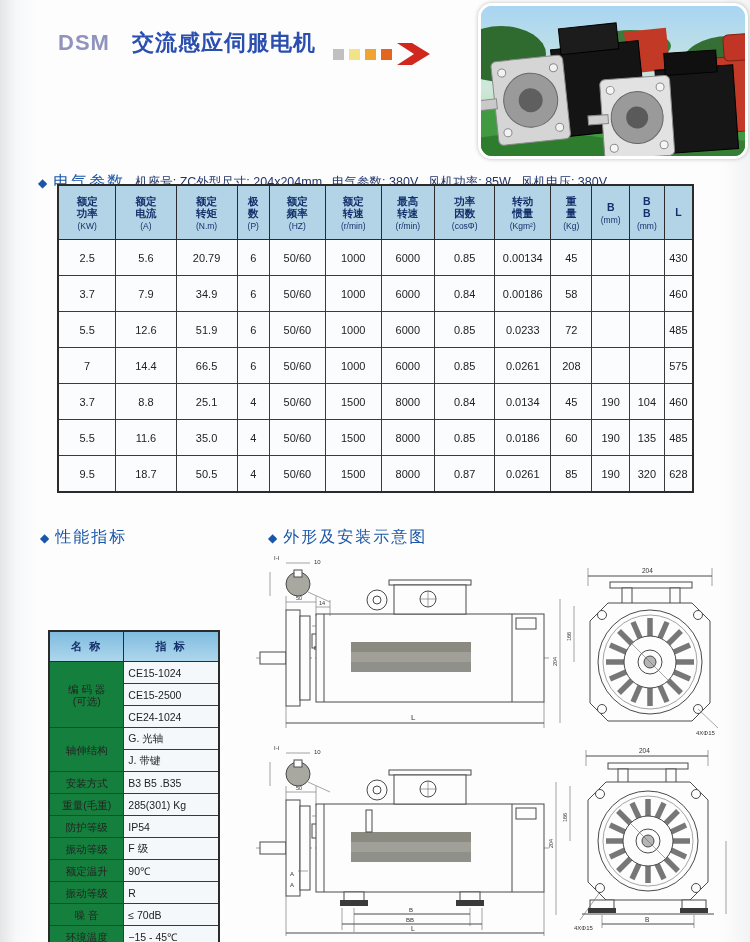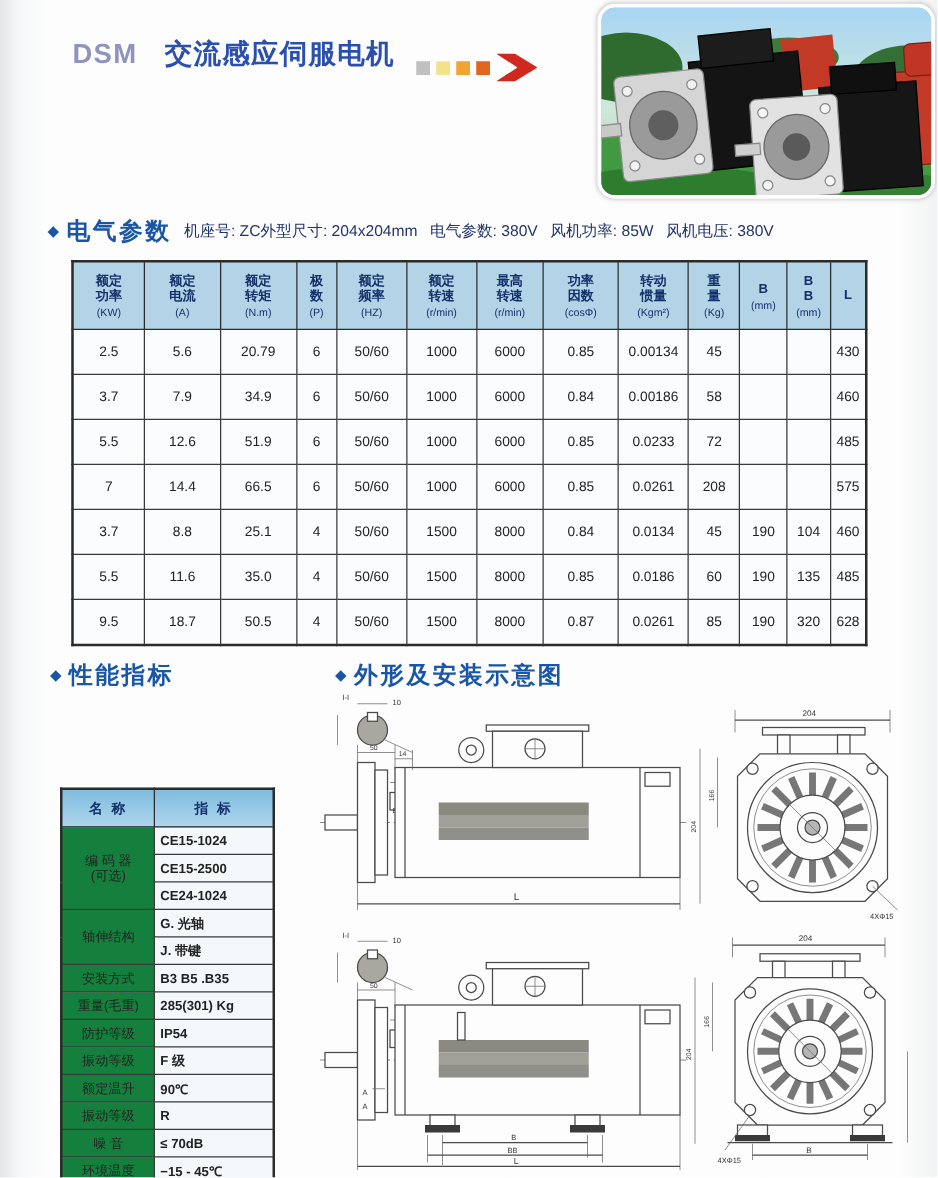--- a/index.html
+++ b/index.html
@@ -13,42 +13,42 @@
   .title .model{color:#9093bd;margin-right:22px;}
   .title .cn{color:#2b4fae;}
   .decor{position:absolute;left:333px;top:42px;display:flex;align-items:center;gap:5px;}
   .sq{width:11px;height:11px;display:inline-block;}
   
   .photo{position:absolute;left:478px;top:3px;width:264px;height:150px;border-radius:14px;
     overflow:hidden;border:3px solid #fff;box-shadow:0 0 4px rgba(0,0,0,.25);background:#a8d4f2;}
   
   .metaRow{position:absolute;left:38px;top:172px;width:700px;font-size:12.5px;display:flex;align-items:center;}
   .bullet{color:#1a56a8;font-size:12px;margin-right:6px;}
-  .secTitle{color:#1a56a8;font-weight:bold;font-size:19px;letter-spacing:2px;}
+  .secTitle{color:#1a56a8;font-weight:normal;font-size:16px;letter-spacing:2px;}
   .metaRow .seg{margin-left:10px;color:#22356b;white-space:nowrap;}
   
   table{border-collapse:collapse;}
-  .spec{position:absolute;left:57px;top:208px;width:637px;table-layout:fixed;
+  .spec{position:absolute;left:57px;top:184px;width:637px;table-layout:fixed;
     border:2px solid #2b2b2b;background:#fcfdfe;}
   .spec th{background:#b3d4e6;border:1.4px solid #2b2b2b;color:#13306b;vertical-align:middle;
     height:53px;padding:0;font-weight:bold;}
   .spec .hname{white-space:pre-line;font-size:10.5px;line-height:12px;}
   .spec .hunit{font-size:8.5px;margin-top:2px;font-weight:normal;}
   .spec td{border:1.2px solid #3a3a3a;height:33px;text-align:center;font-size:11px;color:#222;background:#fbfcfd;}
   
   .sec2a{position:absolute;left:40px;top:527px;display:flex;align-items:center;}
   .sec2b{position:absolute;left:268px;top:527px;display:flex;align-items:center;}
   
   .perf{position:absolute;left:48px;top:630px;width:172px;table-layout:fixed;
     border:2px solid #2b2b2b;background:#eef4f8;}
   .perf th{background:linear-gradient(180deg,#7fbcdf,#aed6ec);border:1.3px solid #2b2b2b;
     color:#13306b;font-size:11px;height:27px;font-weight:bold;letter-spacing:2px;}
   .perf td{border:1.2px solid #3a3a3a;font-size:10.5px;color:#222;height:19px;padding:1px 4px;}
   .perf .pname{text-align:center;white-space:pre-line;line-height:12px;background:#15803d;}
-  .perf .pval{text-align:left;background:#f4f8fb;font-weight:bold;}
+  .perf .pval{text-align:left;background:#f4f8fb;}
   
   .draw{position:absolute;}
   .draw svg{display:block;}
   .dline{stroke:#4a4a4a;stroke-width:1;fill:none;}
   .dthin{stroke:#6a6a6a;stroke-width:.6;fill:none;}
   .dfill{fill:#fdfdfd;stroke:#4a4a4a;stroke-width:1;}
   .dtxt{fill:#333;font-family:"Liberation Sans",sans-serif;}
 </style>
 </head>
 <body>

